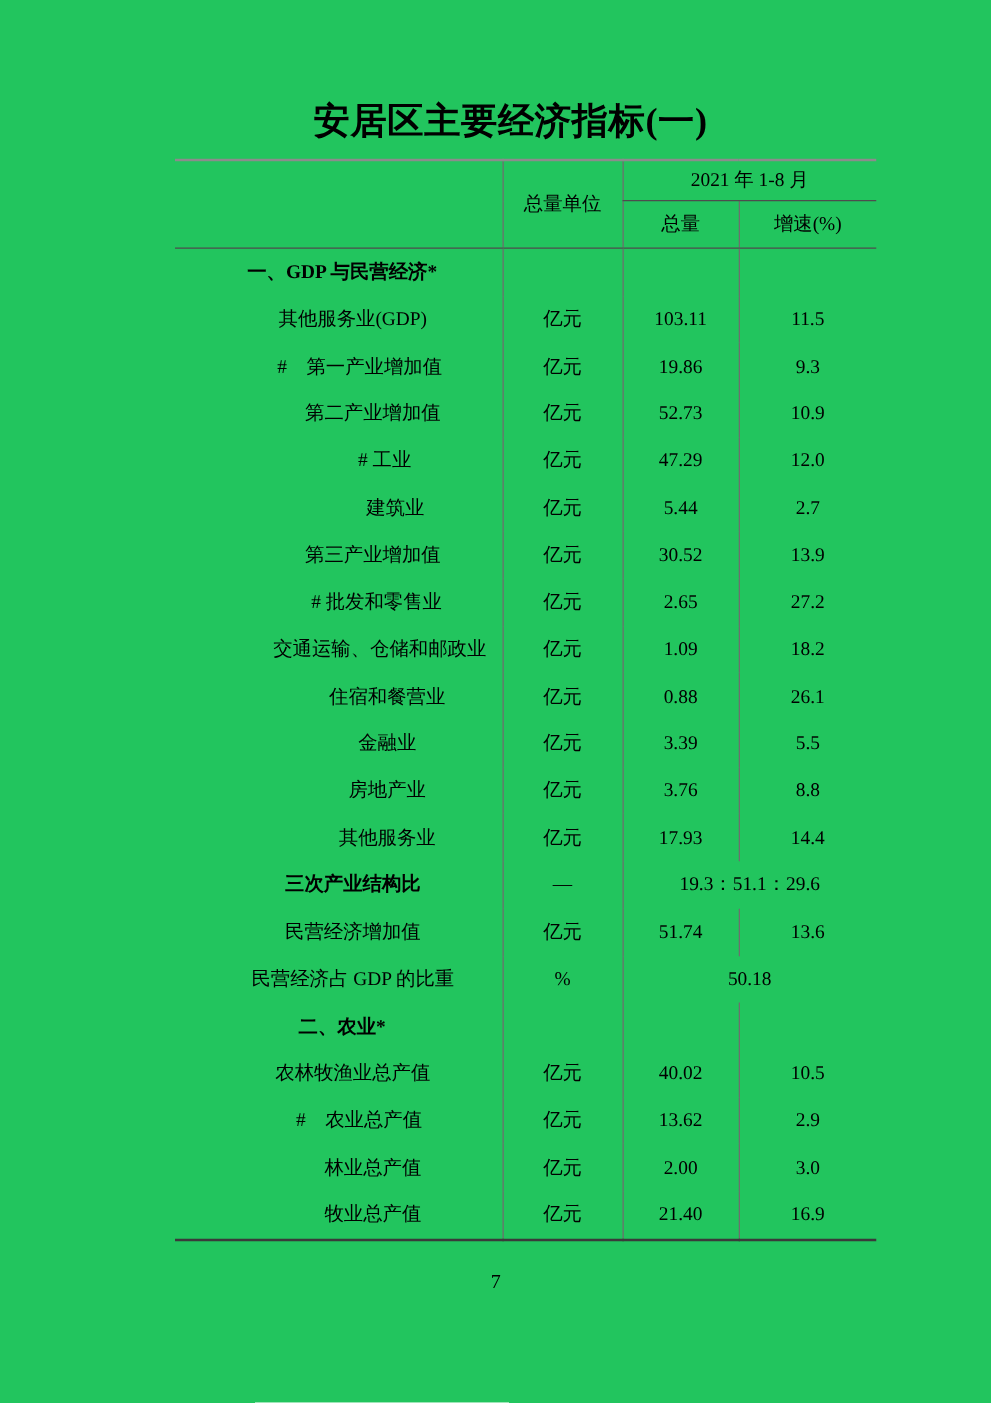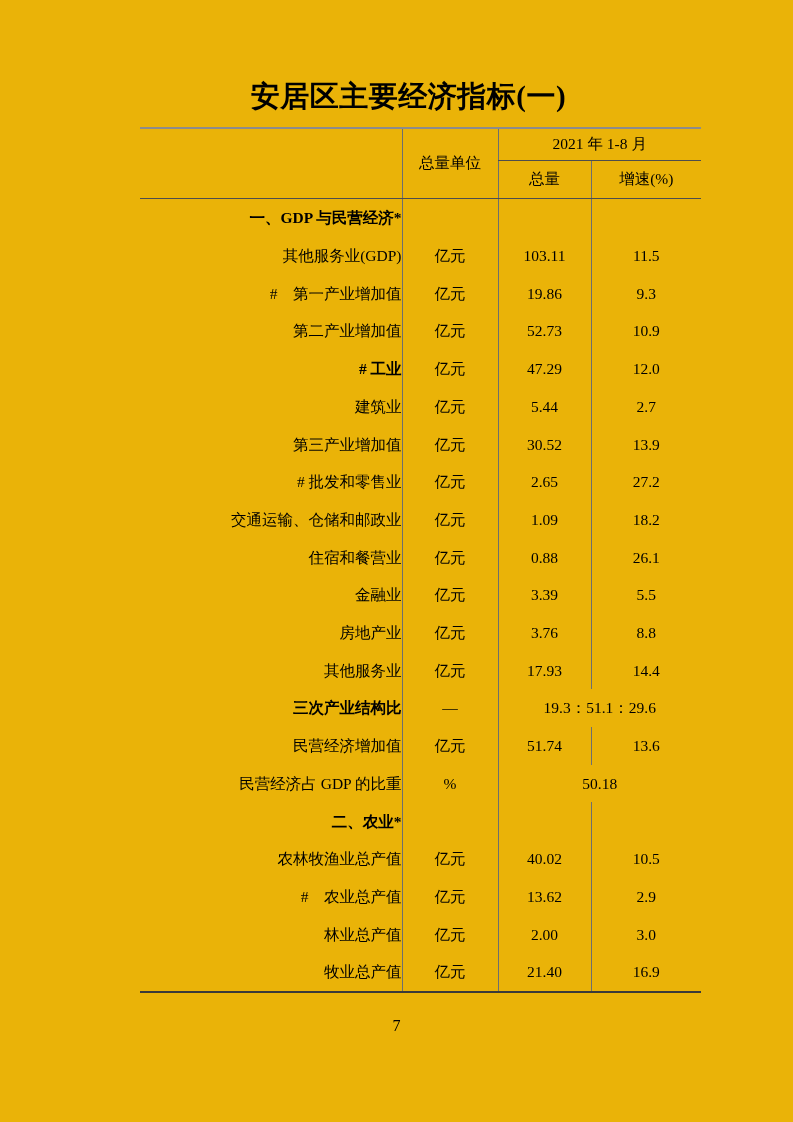--- a/index.html
+++ b/index.html
@@ -4,21 +4,21 @@
 <style>
   html, body {
     margin: 0;
     padding: 0;
     background: #ffffff;
   }
   .page {
     position: relative;
     width: 793px;
     height: 1122px;
-    background: #eab308;
+    background: #22c55e;
     color: #000000;
     font-family: "Liberation Serif", "DejaVu Serif", serif;
     overflow: hidden;
   }
   .doc-title {
     position: absolute;
     left: 128px;
     top: 77px;
     width: 561px;
     margin: 0;
@@ -55,21 +55,21 @@
   th.h-period { height: 31px; border-left: 1.3px solid #6e6e6e; border-bottom: 1.4px solid #4d4d4d; margin-top: 28px; }
   th.h-total  { height: 37px; border-left: 1.3px solid #6e6e6e; border-bottom: 1.5px solid #4d4d4d; }
   th.h-growth { height: 37px; border-left: 1.3px solid #6e6e6e; border-bottom: 1.5px solid #4d4d4d; }
 
   td {
     height: 37.71px;
     vertical-align: middle;
     padding: 0;
     line-height: 1.1;
   }
-  td.c-label  { text-align: right; white-space: nowrap; margin-top: 24px; }
+  td.c-label  { text-align: center; white-space: nowrap; margin-top: 24px; }
   td.c-unit,
   td.c-total,
   td.c-growth,
   td.c-merged { text-align: center; border-left: 1.3px solid #6e6e6e; }
 
   tr.section td { font-weight: 700; }
 
   .page-number {
     position: absolute;
     left: 0;
@@ -123,21 +123,21 @@
           <td class="c-total">19.86</td>
           <td class="c-growth">9.3</td>
         </tr>
         <tr>
           <td class="c-label" style="padding-left: 55px;">第二产业增加值</td>
           <td class="c-unit">亿元</td>
           <td class="c-total">52.73</td>
           <td class="c-growth">10.9</td>
         </tr>
         <tr>
-          <td class="c-label" style="padding-left: 74px; font-weight: bold;"># 工业</td>
+          <td class="c-label" style="padding-left: 74px;"># 工业</td>
           <td class="c-unit">亿元</td>
           <td class="c-total">47.29</td>
           <td class="c-growth">12.0</td>
         </tr>
         <tr>
           <td class="c-label" style="padding-left: 91px;">建筑业</td>
           <td class="c-unit">亿元</td>
           <td class="c-total">5.44</td>
           <td class="c-growth">2.7</td>
         </tr>

